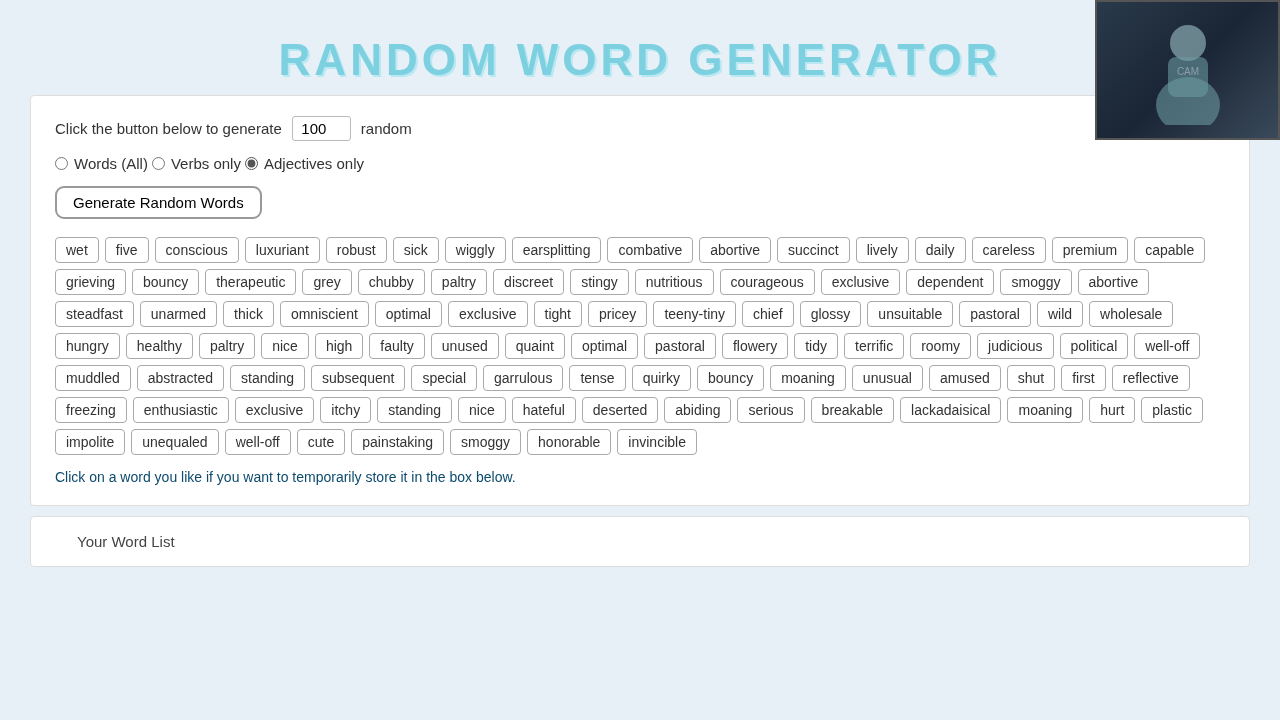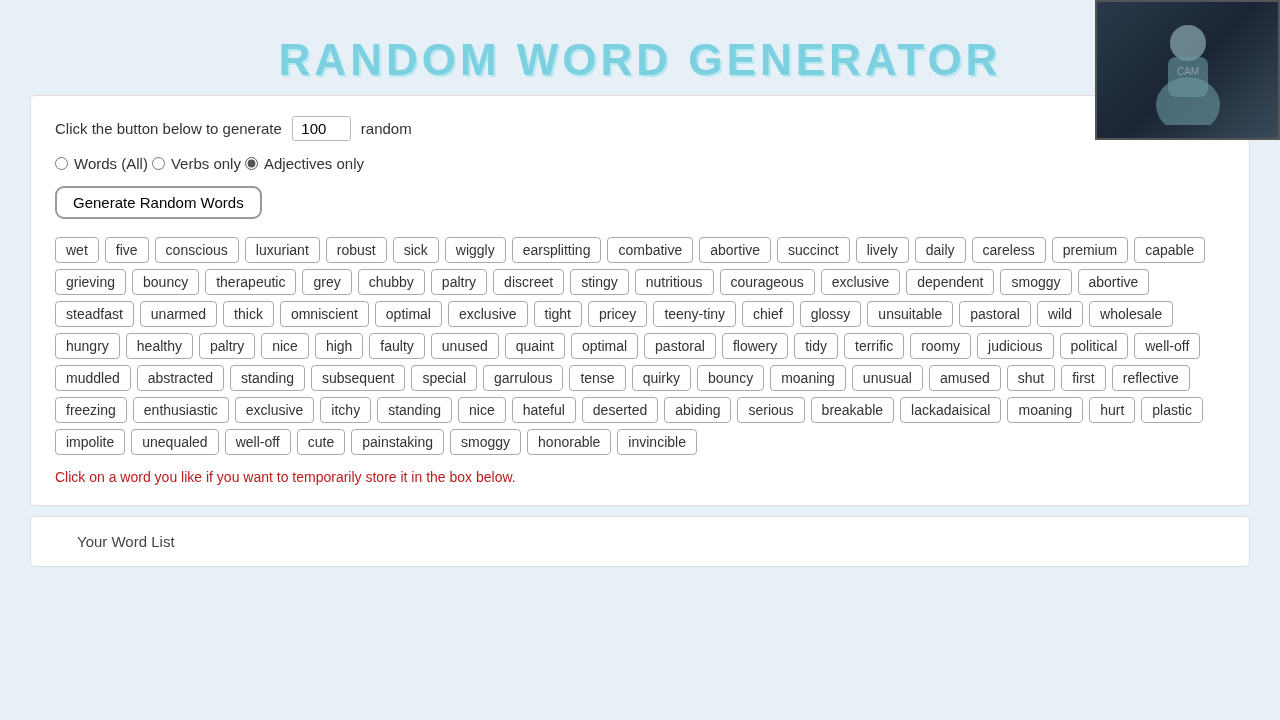--- a/index.html
+++ b/index.html
@@ -104,21 +104,21 @@
       border: 1px solid #aaa;
       border-radius: 4px;
       padding: 4px 10px;
       font-size: 14px;
       cursor: pointer;
       background: white;
       white-space: nowrap;
     }
     .instruction-text {
       font-size: 14px;
-      color: #b91c1c;
+      color: #0c4a6e;
       margin-top: 12px;
     }
     .word-list-panel {
       background: white;
       margin: 0 30px 10px 30px;
       border-radius: 4px;
       padding: 16px 24px;
       border: 1px solid #ddd;
     }
     .word-list-title {

